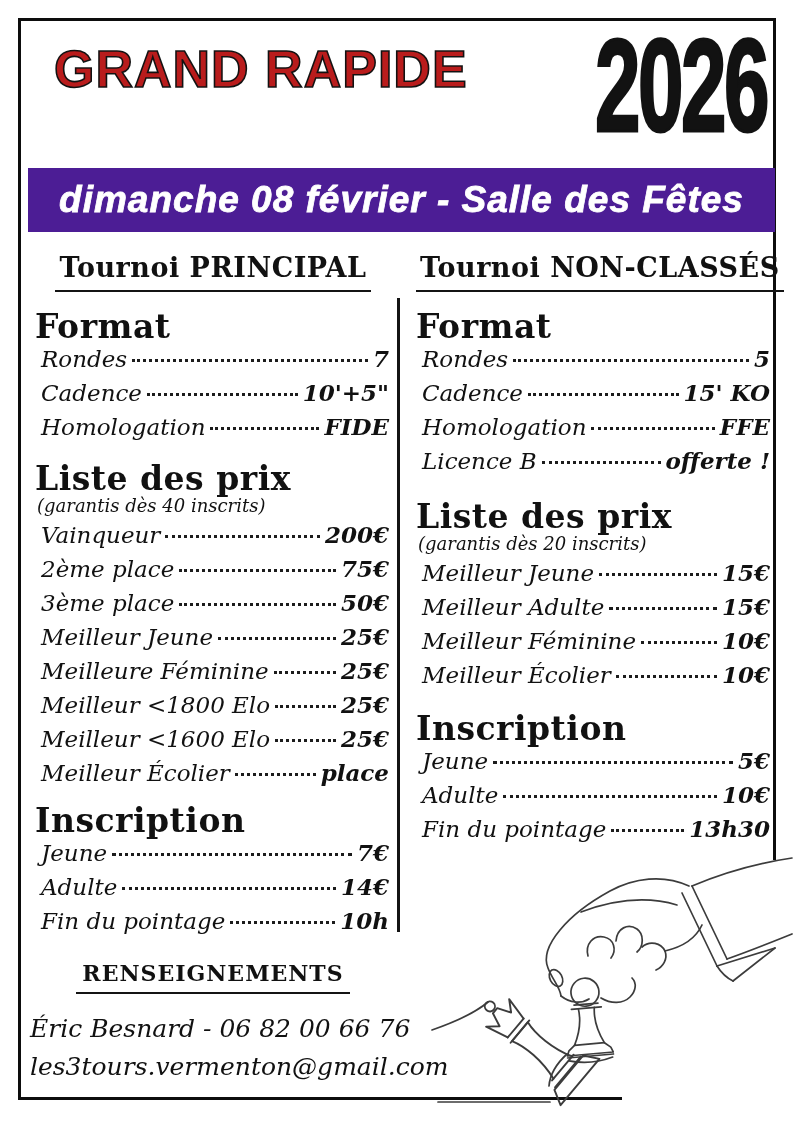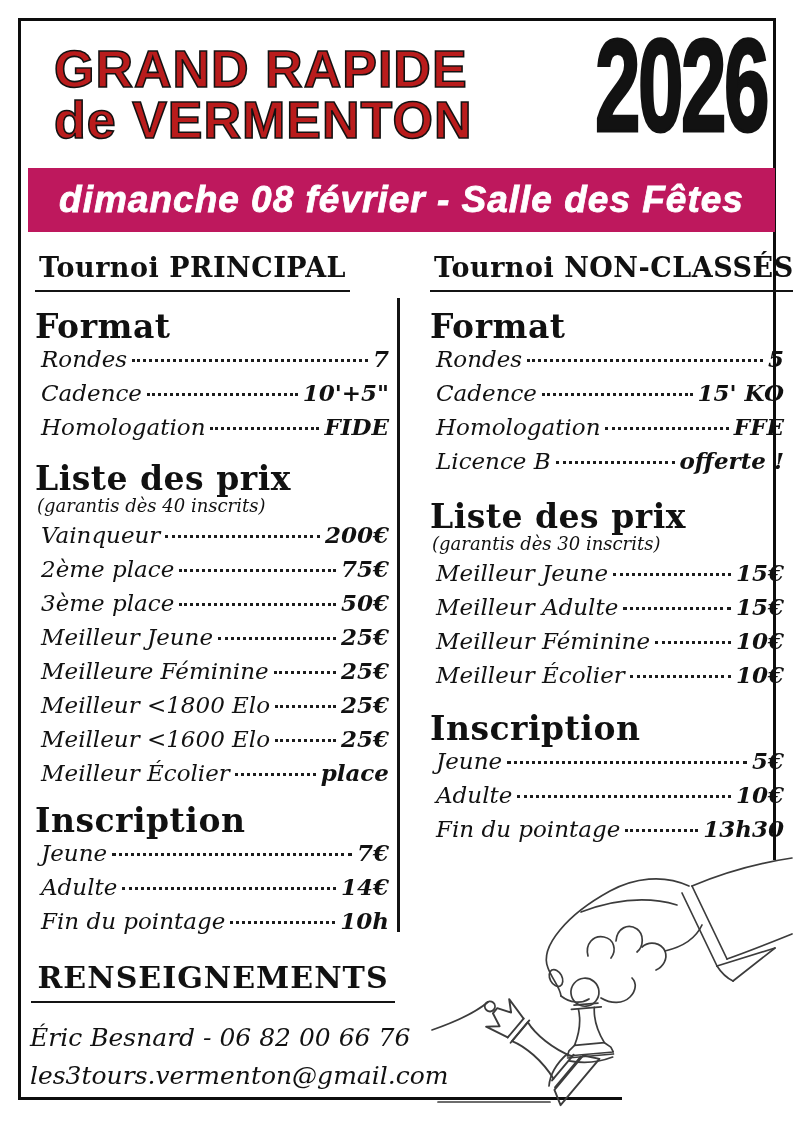--- a/index.html
+++ b/index.html
@@ -24,70 +24,69 @@
   .year{
     position:absolute;left:500px;top:22px;width:250px;text-align:right;
     font-family:"Liberation Sans",sans-serif;font-weight:bold;
     font-size:132px;line-height:128px;color:#121212;letter-spacing:-4px;
     transform:scaleX(0.62);transform-origin:right top;
     -webkit-text-stroke:3px #121212;
   }
   
   .banner{
     position:absolute;left:28px;top:168px;width:747px;height:64px;
-    background:#be185d;display:flex;align-items:center;justify-content:center;
+    background:#4c1d95;display:flex;align-items:center;justify-content:center;
   }
   .banner span{
     font-family:"Liberation Sans",sans-serif;font-weight:bold;font-style:italic;
     font-size:37px;color:#ffffff;letter-spacing:1px;
     -webkit-text-stroke:0.8px #ffffff;
   }
   
   .col{position:absolute;top:252px;width:356px;}
   #col-main{left:35px;}
-  #col-nc{left:430px;}
+  #col-nc{left:416px;}
   .divider{position:absolute;left:397px;top:298px;width:2.5px;height:634px;background:#141414;}
-  .col-title{}
+  .col-title{text-align:center;}
   .col-title span{
     display:inline-block;font-weight:bold;font-size:27px;letter-spacing:0.5px;
     padding:0 4px 7px 4px;border-bottom:2.5px solid #141414;white-space:nowrap;
   }
   .section{margin-top:20px;}
   .sec-inscription-main{margin-top:16px;}
   .sec-prizes-nc{margin-top:24px;}
   .sec-inscription-nc{margin-top:22px;}
   .sec-heading{font-weight:bold;font-size:33px;line-height:30px;letter-spacing:0.5px;}
   .sec-note{font-style:italic;font-size:18px;line-height:24px;margin-left:2px;}
   .row{display:flex;align-items:baseline;line-height:34px;padding:0 2px 0 6px;text-align:right;}
   .rlabel{font-style:italic;font-size:23px;white-space:nowrap;}
   .leader{flex:1;border-bottom:3px dotted #1c1c1c;margin:0 5px;transform:translateY(-5px);min-width:12px;}
   .rvalue{font-style:italic;font-weight:bold;font-size:23px;white-space:nowrap;}
   .rvalue.light{font-weight:bold;}
   
   .contact{position:absolute;left:30px;top:960px;width:366px;text-align:center;}
   .contact-title span{
-    display:inline-block;font-weight:bold;font-size:30px;letter-spacing:1px;
+    display:inline-block;font-weight:bold;font-size:22px;letter-spacing:1px;
     padding:0 6px 6px 6px;border-bottom:2.5px solid #141414;white-space:nowrap;
   }
   .contact-line{font-style:italic;font-size:25px;line-height:38px;white-space:nowrap;}
   .contact-line.first{margin-top:16px;}
   
   .illus{position:absolute;left:430px;top:850px;width:363px;height:271px;}
 </style>
 </head>
 <body>
 
 <div class="frame" id="frame-top"></div>
 <div class="frame" id="frame-left"></div>
 <div class="frame" id="frame-right"></div>
 <div class="frame" id="frame-bottom"></div>
 
 <div class="title-block">
   <div>GRAND RAPIDE</div>
-  <div>de VERMENTON</div>
 </div>
 <div class="year">2026</div>
 
 <div class="banner">
   <span>dimanche 08 février - Salle des Fêtes</span>
 </div>
 
 <div class="divider"></div>
 
 <div class="col" id="col-main">
@@ -229,21 +228,21 @@
         <div class="row">
           <span class="rlabel">Licence B</span>
           <span class="leader"></span>
           <span class="rvalue light">offerte !</span>
         </div>
       </div>
   </div>
 
   <div class="section sec-prizes-nc">
     <div class="sec-heading">Liste des prix</div>
-    <div class="sec-note">(garantis dès 30 inscrits)</div>
+    <div class="sec-note">(garantis dès 20 inscrits)</div>
     <div class="rows">
 
         <div class="row">
           <span class="rlabel">Meilleur Jeune</span>
           <span class="leader"></span>
           <span class="rvalue">15€</span>
         </div>
 
         <div class="row">
           <span class="rlabel">Meilleur Adulte</span>

